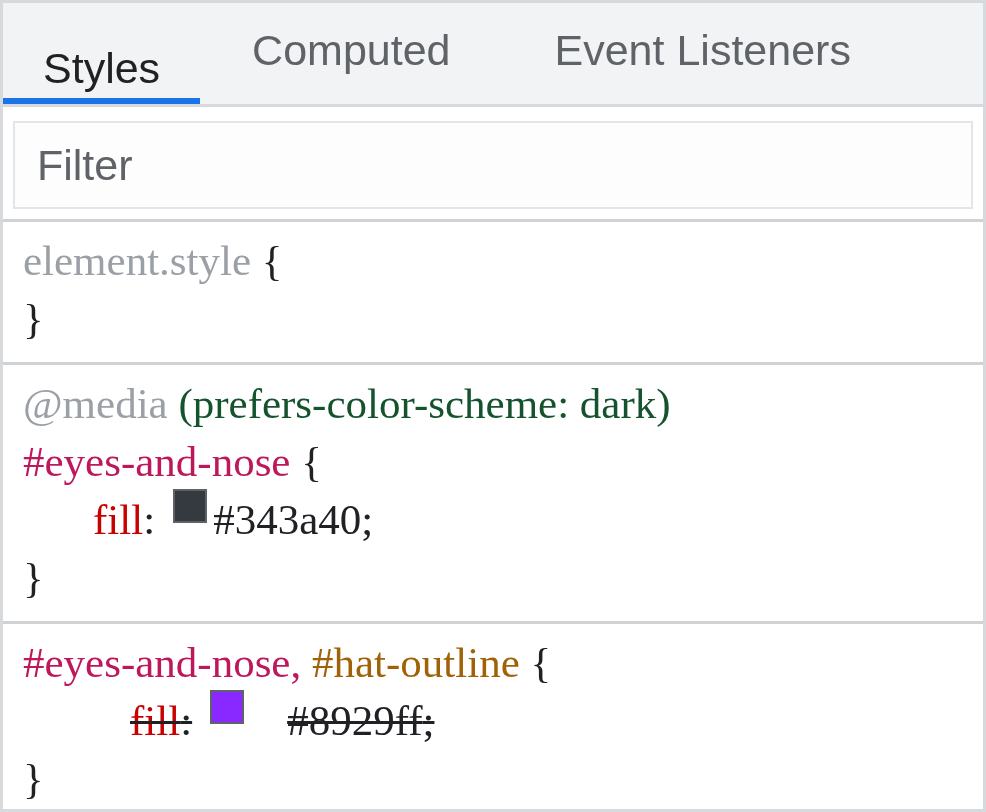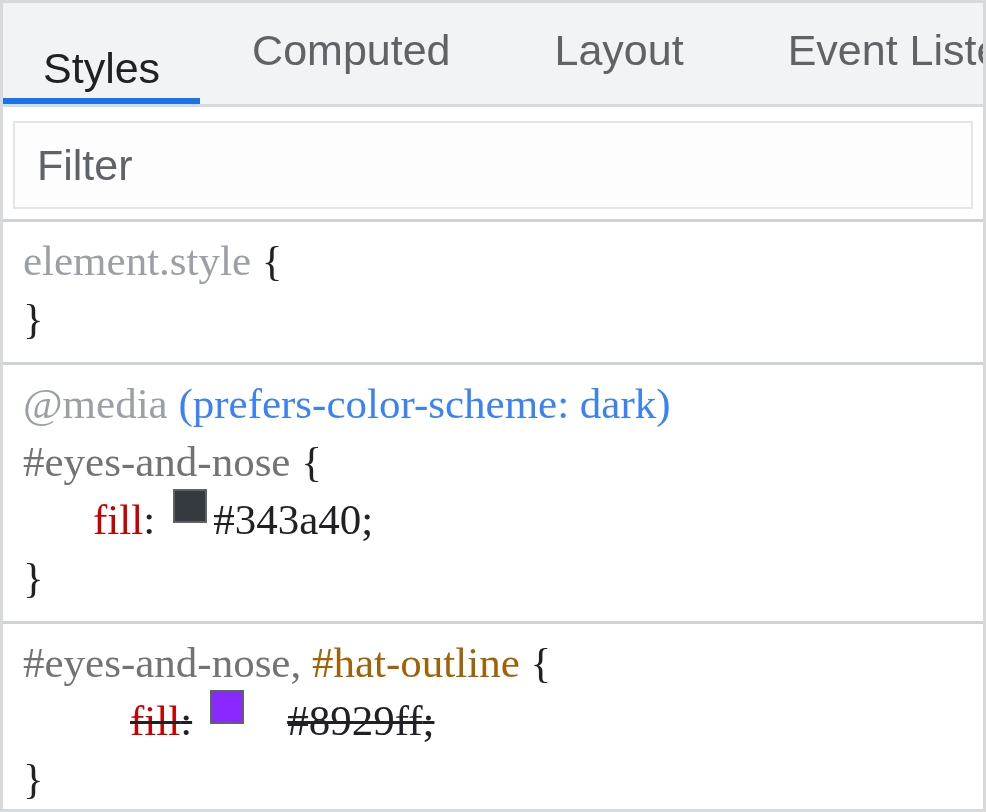--- a/index.html
+++ b/index.html
@@ -54,47 +54,46 @@
     border-bottom: 3px solid #d0d3d6;
     padding: 10px 20px 14px 20px;
     font-family: Liberation Serif, serif;
     font-size: 43px;
     line-height: 1.35;
     color: #202124;
     background: #ffffff;
   }
   .selector-dim { color: #9aa0a6; }
   .media-at { color: #9aa0a6; }
-  .media-query { color: #3b82f6; }
+  .media-query { color: #14532d; }
   .decl { padding-left: 70px; display: flex; align-items: flex-start; flex-wrap: wrap; }
   .prop { color: #c80000; }
   .colon { color: #202124; }
   .swatch {
     display: inline-block;
     width: 34px;
     height: 34px;
     border: 2px solid #5f6368;
     margin: 0 6px 0 18px;
     vertical-align: middle;
     position: relative;
     top: -2px;
   }
   .val { color: #202124; }
   .overridden { text-decoration: line-through; text-decoration-thickness: 3px; margin-left: 37px; }
   .brace { color: #202124; }
-  .sel-active { color: #737373; }
+  .sel-active { color: #be185d; }
   .sel-inactive { color: #a16207; }
 </style>
 </head>
 <body>
 
 <div class="tabs">
   <div class="tab active">Styles</div>
   <div class="tab">Computed</div>
-  <div class="tab">Layout</div>
   <div class="tab">Event Listeners</div>
 </div>
 
 <div class="filter-row">
   <input class="filter-input" type="text" placeholder="Filter" style="">
 </div>
 
 <div class="rule">
   <div>
     <span class="selector-dim">element.style</span><span class="brace"> {</span>

